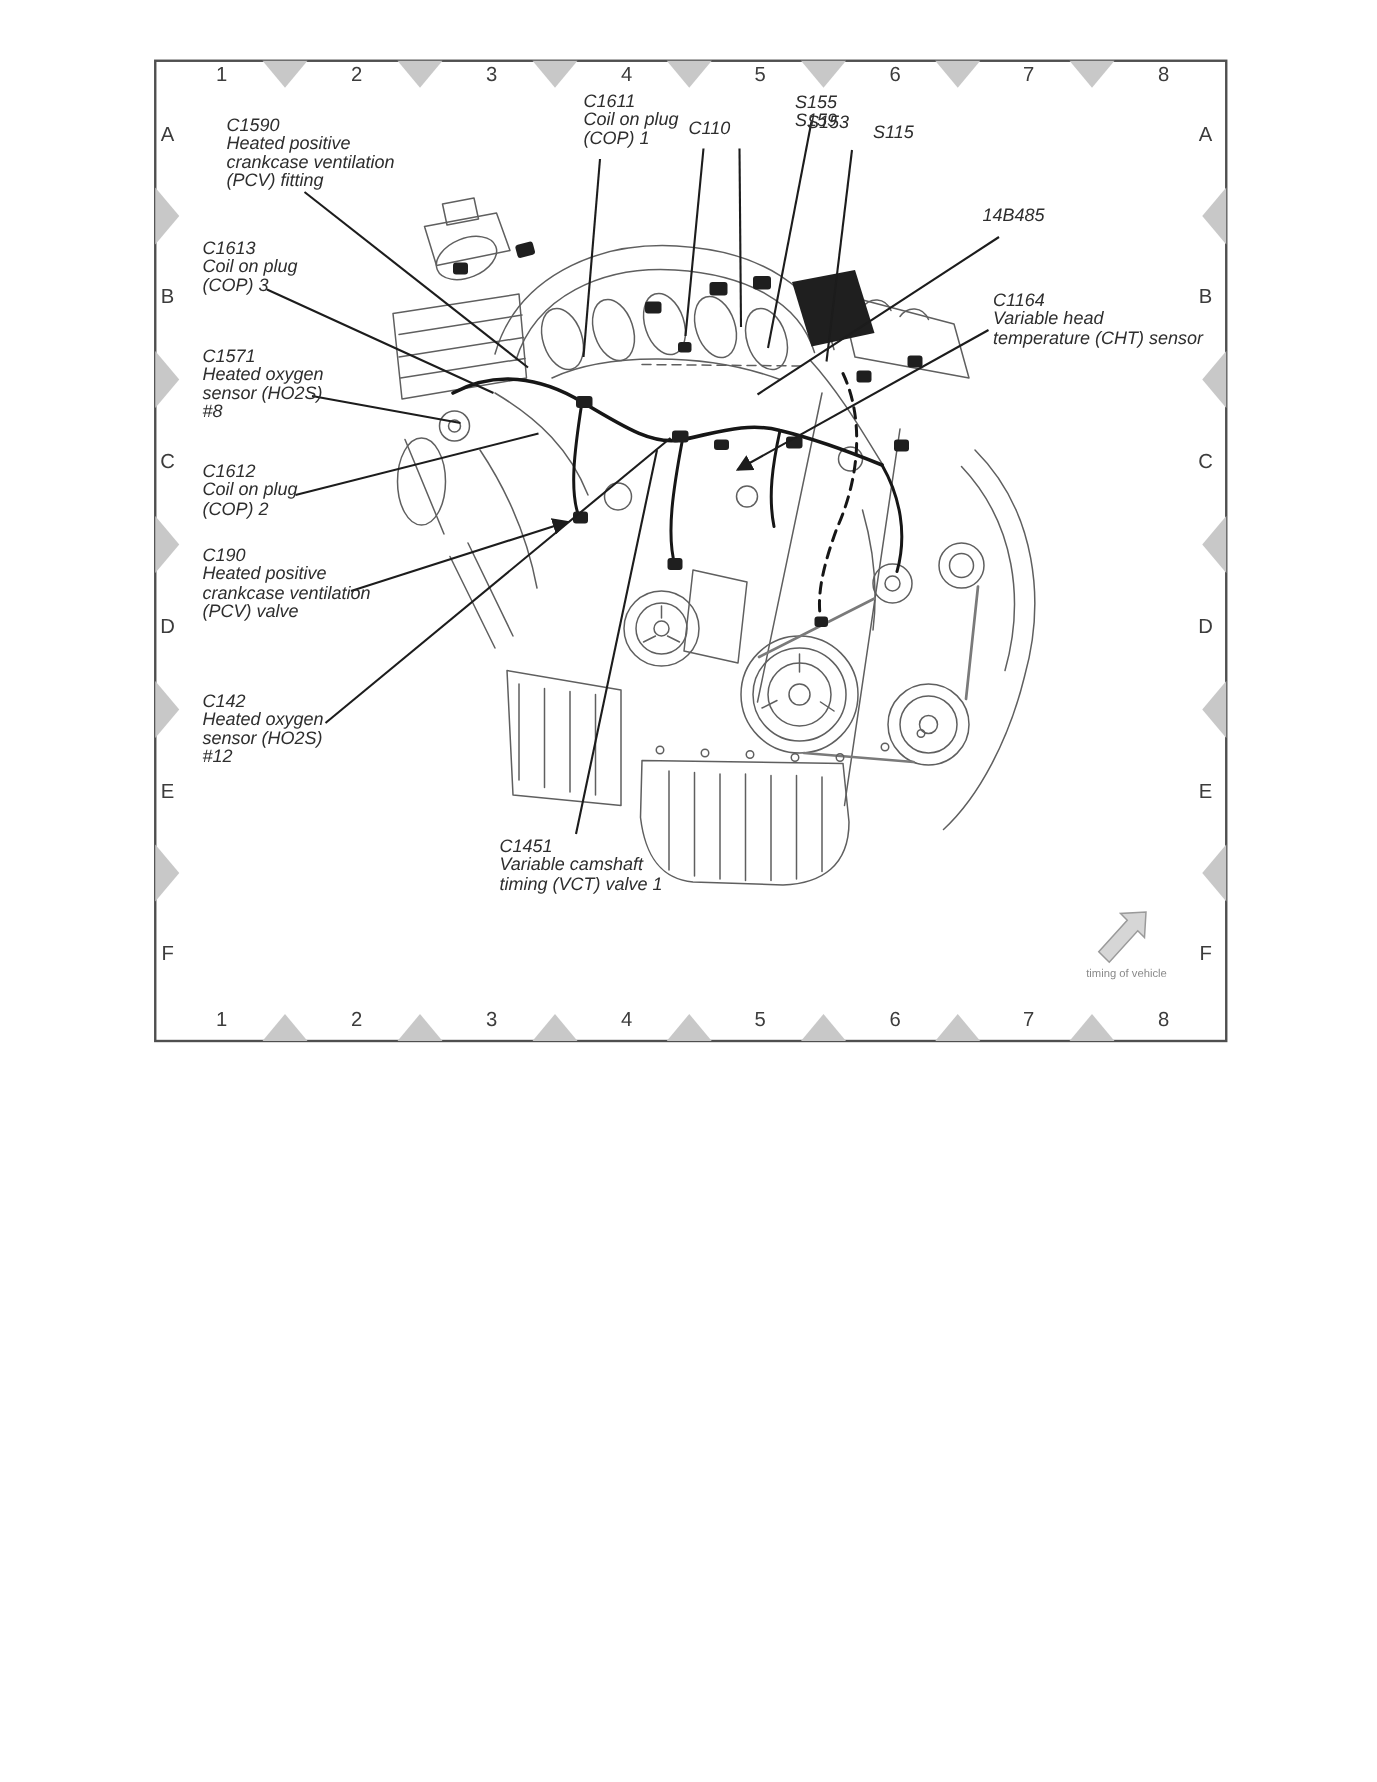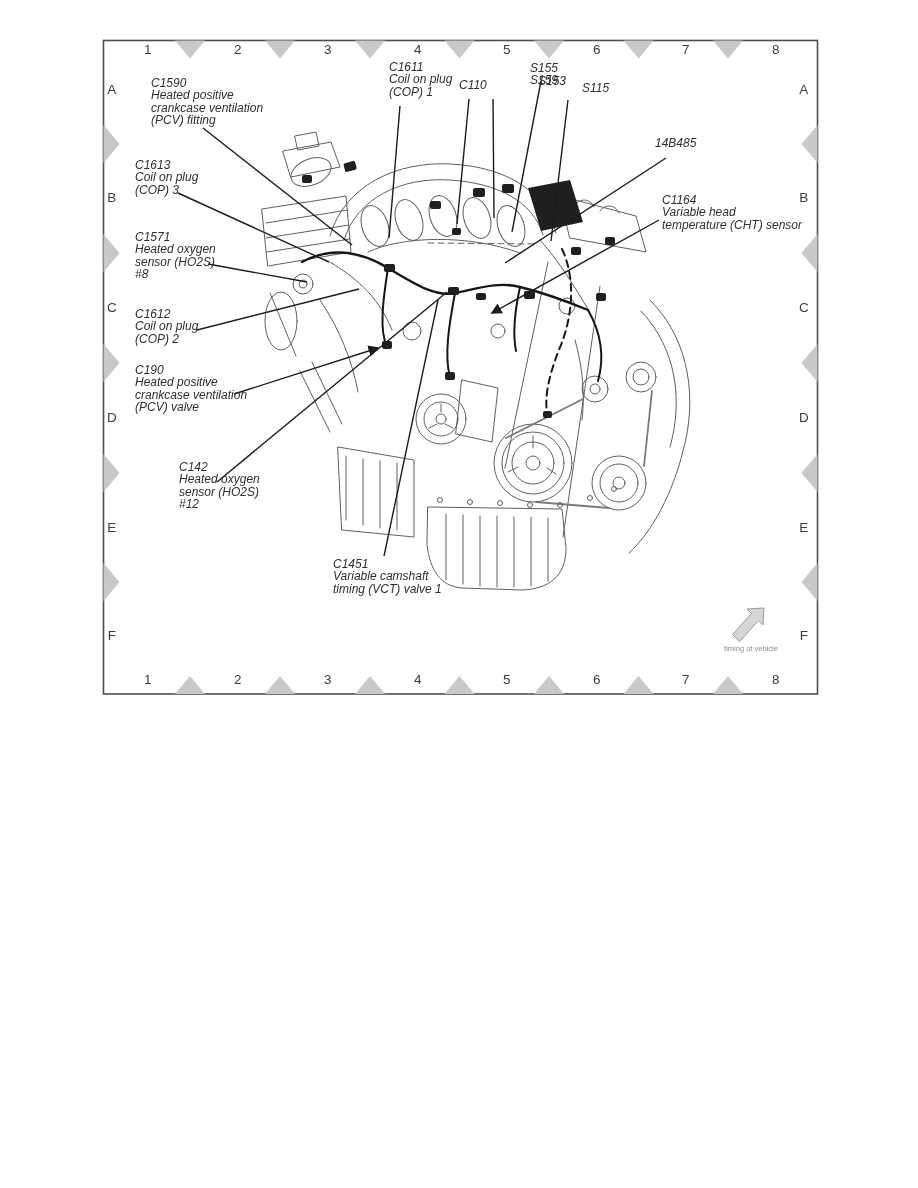--- a/index.html
+++ b/index.html
@@ -235,21 +235,21 @@
         <div>C1612</div>
         <div>Coil on plug</div>
         <div>(COP) 2</div>
       </div>
       <div class="callout" style="left: 135px; top: 364px;">
         <div>C190</div>
         <div>Heated positive</div>
         <div>crankcase ventilation</div>
         <div>(PCV) valve</div>
       </div>
-      <div class="callout" style="left: 135px; top: 461px; margin-left: 44px;">
+      <div class="callout" style="left: 135px; top: 461px;">
         <div>C142</div>
         <div>Heated oxygen</div>
         <div>sensor (HO2S)</div>
         <div>#12</div>
       </div>
       <div class="callout" style="left: 389px; top: 61px;">
         <div>C1611</div>
         <div>Coil on plug</div>
         <div>(COP) 1</div>
       </div>

